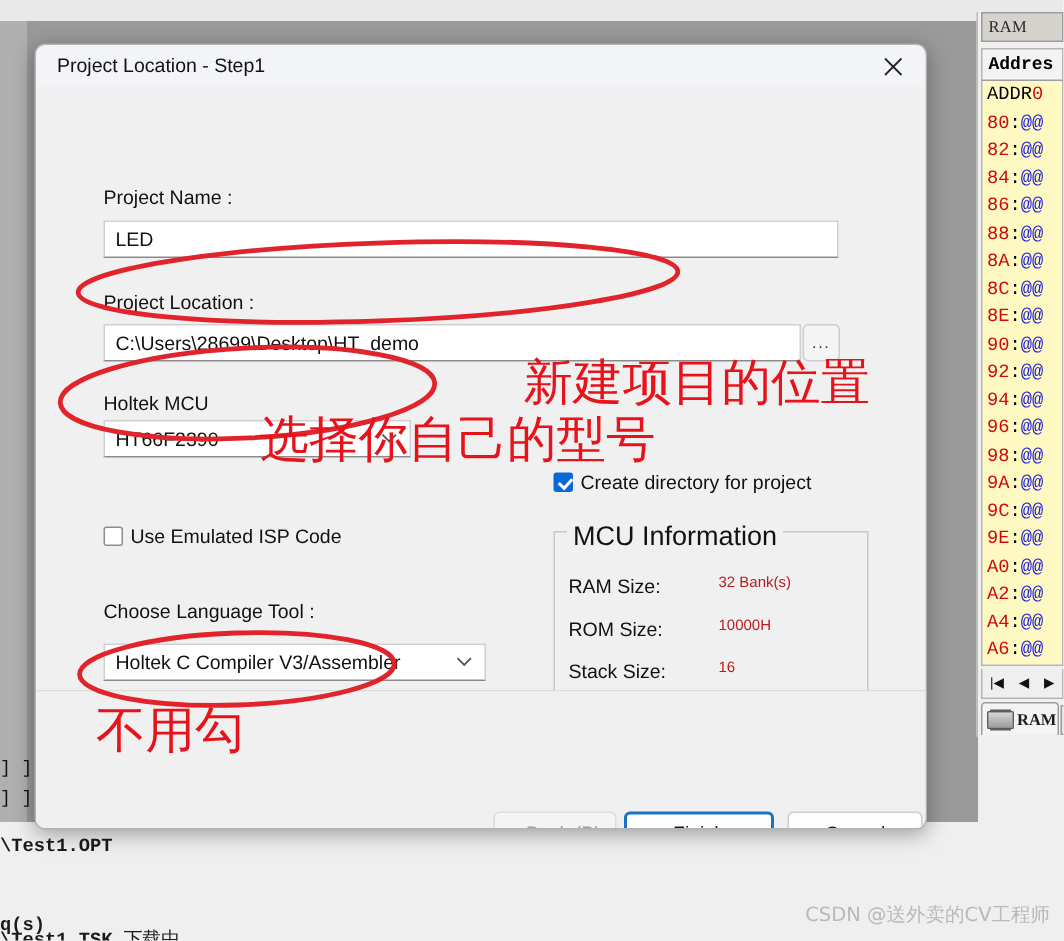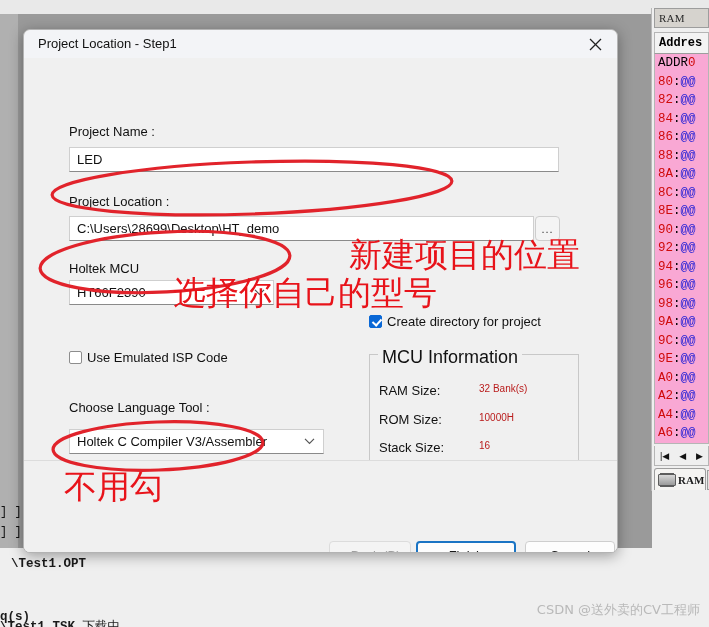--- a/index.html
+++ b/index.html
@@ -23,21 +23,21 @@
   #output-pane{position:absolute;left:0;top:548px;width:709px;height:79px;background:#efefef;}
   #output-pane .out-line{position:absolute;left:0;font-family:"Liberation Mono","DejaVu Sans Mono",monospace;font-size:12.5px;color:#1a1a1a;white-space:pre;font-weight:bold;}
   .out-cn{font-family:"DejaVu Sans",sans-serif;font-weight:normal;}
 
   
   #ram-panel{position:absolute;right:0;top:8px;width:57px;height:483px;background:#efefef;border-left:1px solid #b9b9b9;}
   .ram-tabstrip{position:absolute;left:2px;top:0;width:55px;height:20px;background:#d6d3ce;border:1px solid #9d9d9d;box-sizing:border-box;}
   .ram-tabstrip .lbl{position:absolute;left:4px;top:3px;font-family:"Liberation Serif","DejaVu Serif",serif;font-size:11px;color:#2a2a2a;letter-spacing:.2px;}
   .ram-header{position:absolute;left:2px;top:24px;width:55px;height:22px;background:#f3f3f3;border:1px solid #b5b5b5;border-bottom:1px solid #9d9d9d;box-sizing:border-box;}
   .ram-header .lbl{position:absolute;left:4px;top:3px;font-family:"Liberation Mono","DejaVu Sans Mono",monospace;font-weight:bold;font-size:12px;color:#000;}
-  .ram-body{position:absolute;left:2px;top:46px;width:55px;height:390px;background:#f9a8d4;border:1px solid #b5b5b5;border-top:none;box-sizing:border-box;overflow:hidden;}
+  .ram-body{position:absolute;left:2px;top:46px;width:55px;height:390px;background:#fef9c3;border:1px solid #b5b5b5;border-top:none;box-sizing:border-box;overflow:hidden;}
   .ram-row{height:18.5px;line-height:18.5px;padding-left:3px;font-family:"Liberation Mono","DejaVu Sans Mono",monospace;font-size:12.5px;white-space:pre;}
   .ram-row .a{color:#cf0a0a;}
   .ram-row .c{color:#000;}
   .ram-row .v{color:#1b1bd6;}
   .ram-row.hdr .a{color:#cf0a0a;}
   .ram-row.hdr .c{color:#000;}
   .ram-nav{position:absolute;left:2px;top:438px;width:55px;height:20px;background:#efefef;border:1px solid #b5b5b5;border-top:none;box-sizing:border-box;
            display:flex;align-items:center;justify-content:space-around;font-size:9px;color:#111;}
   .ram-bottom-tab{position:absolute;left:2px;top:460px;width:52px;height:22px;background:#f5f4f2;border:1px solid #9d9d9d;border-bottom:none;border-radius:3px 3px 0 0;box-sizing:border-box;
            display:flex;align-items:center;gap:2px;padding-left:3px;}
@@ -111,21 +111,21 @@
 <div id="ide-background">
   <div class="bg-top-strip"></div>
   <div class="bg-editor-dark"></div>
   <div class="bg-left-gutter"></div>
 </div>
 
 <div class="code-frag" style="top:505px;">] ]</div>
 <div class="code-frag" style="top:525px;">] ]</div>
 
 <div id="output-pane">
-  <div class="out-line" style="top:9px;margin-left:11px;"><span>\Test1.OPT</span></div>
+  <div class="out-line" style="top:9px;"><span>\Test1.OPT</span></div>
   <div class="out-line" style="top:29px;margin-top:41px;"><span>\Test1.TSK </span><span class="out-cn">下载中...</span></div>
   <div class="out-line" style="top:62px;"><span>q(s)</span></div>
 </div>
 
 <div id="ram-panel">
   <div class="ram-tabstrip">
     <span class="lbl">RAM</span>
   </div>
   <div class="ram-header">
     <span class="lbl">Addres</span>

